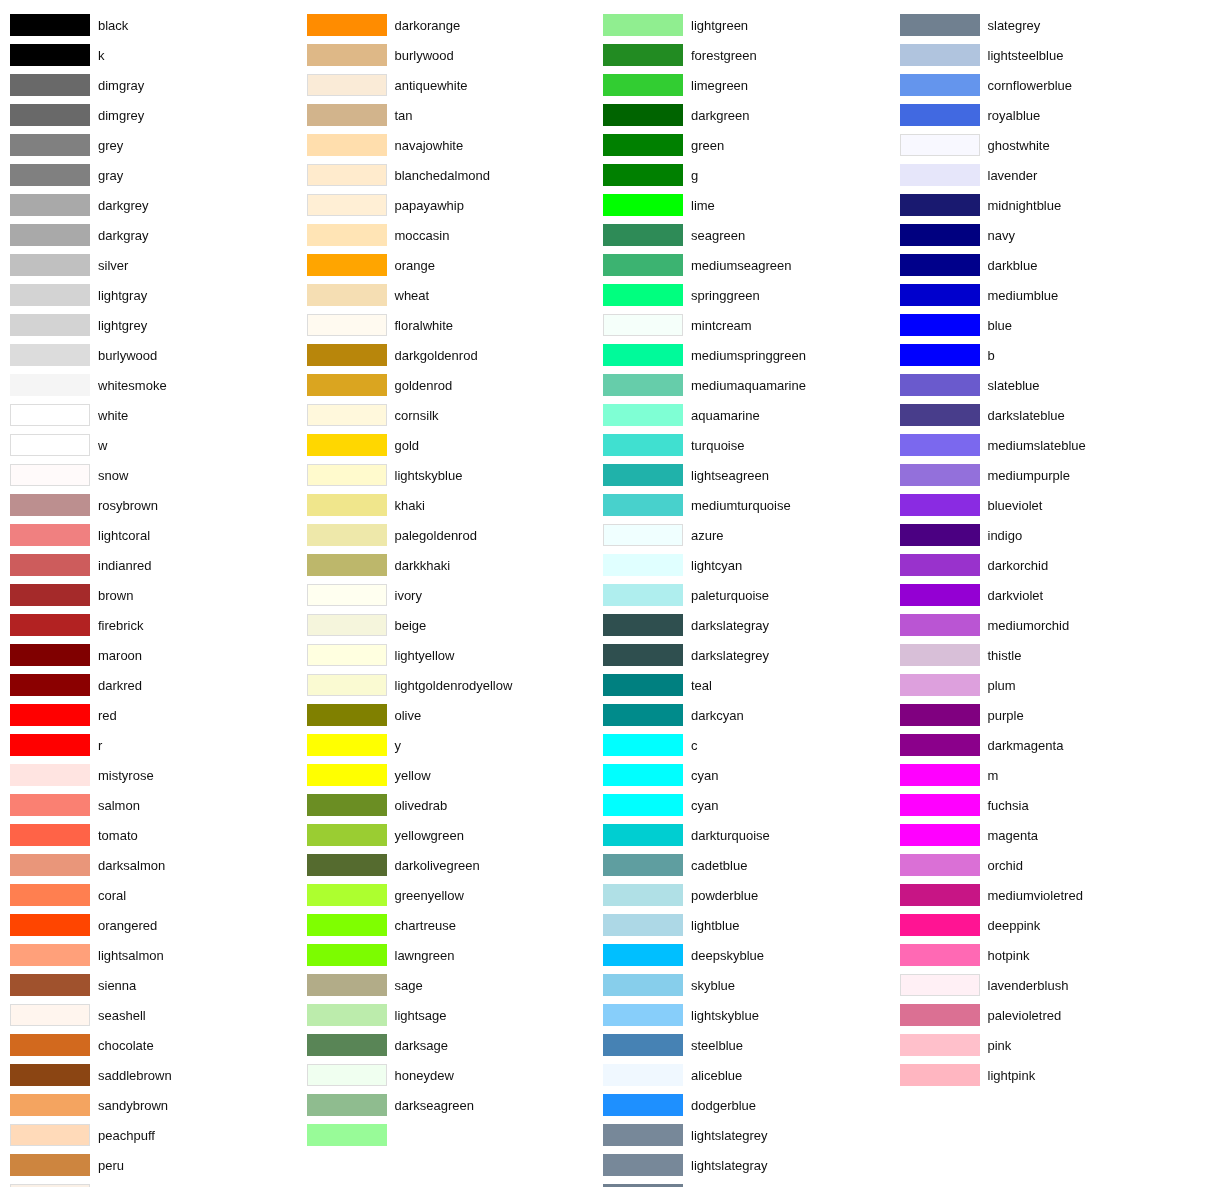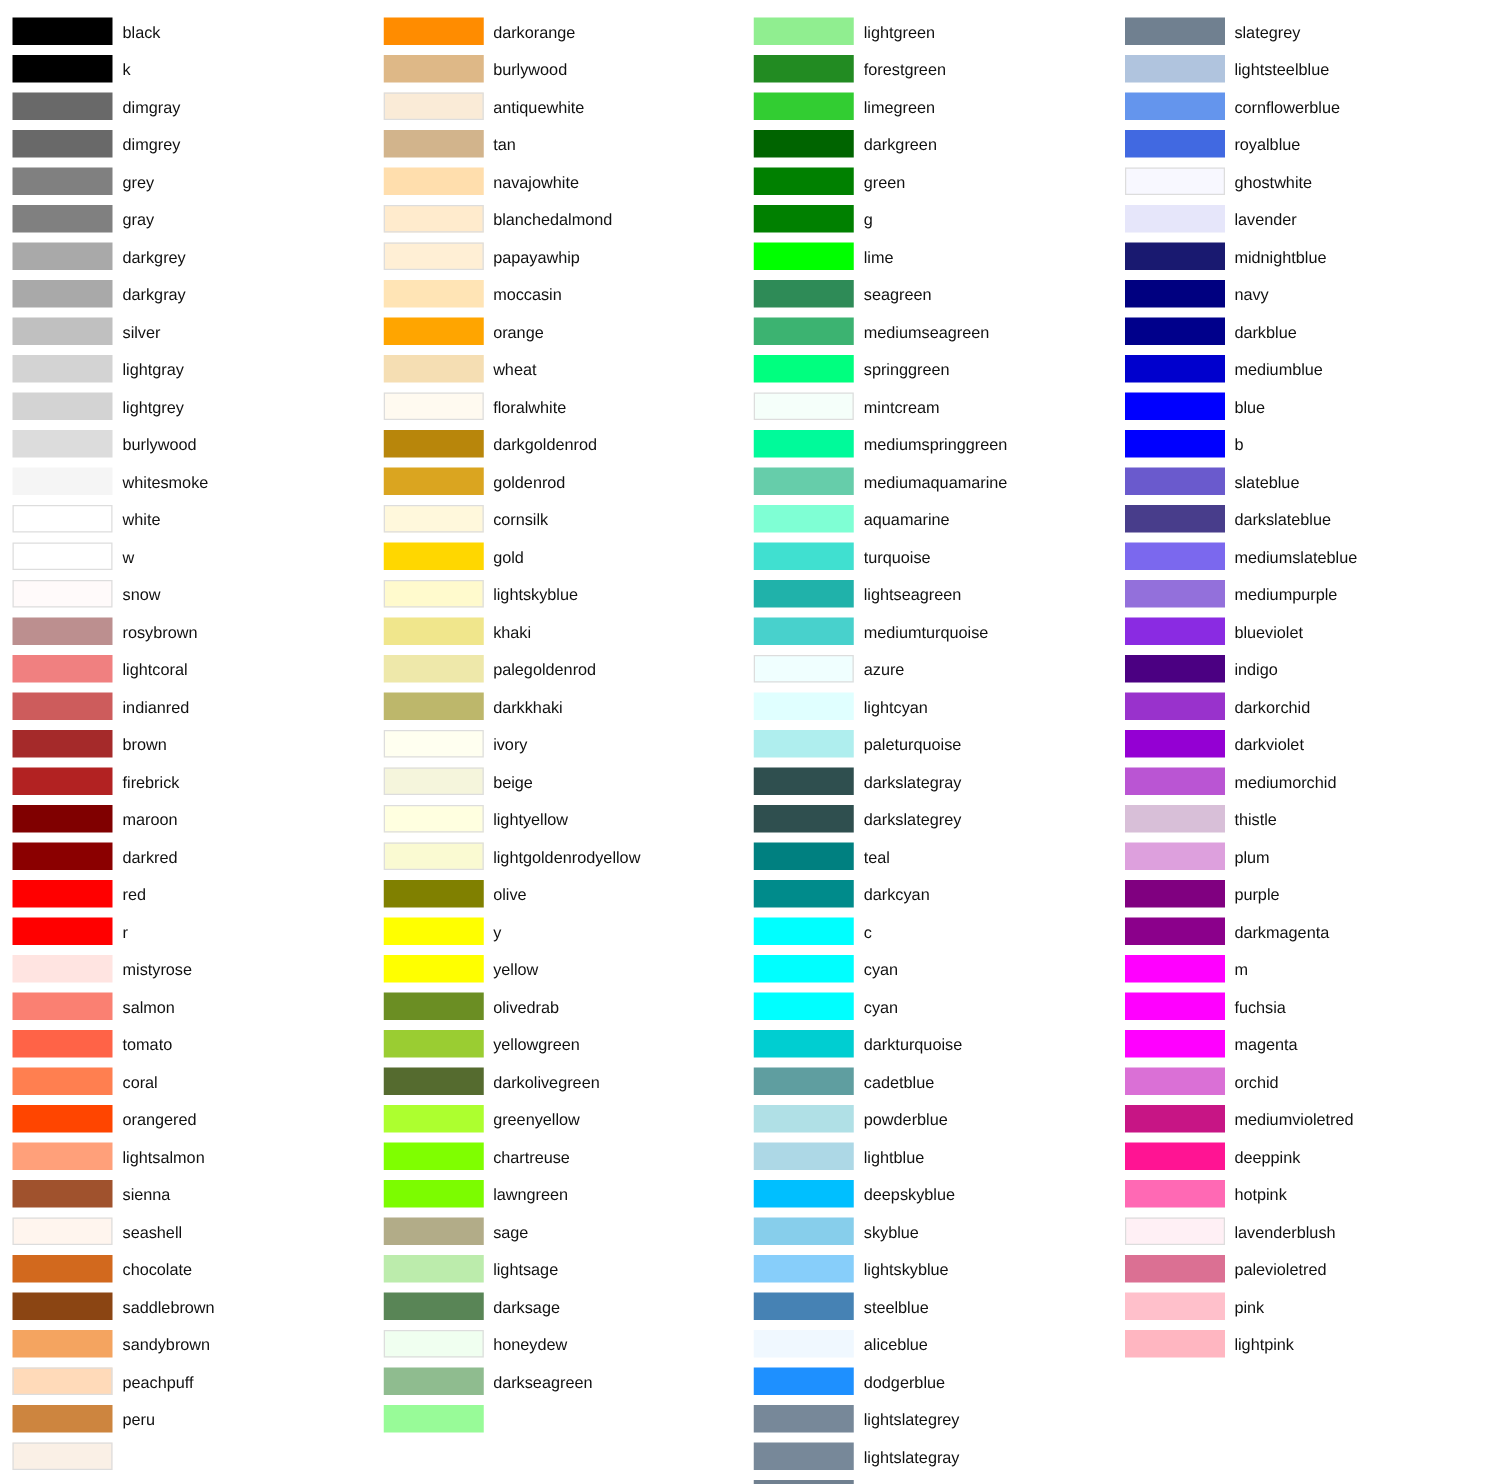--- a/index.html
+++ b/index.html
@@ -151,20 +151,24 @@
       </div>
       <div class="color-item">
         <div class="color-swatch" style="background-color: rgb(250, 128, 114);"></div>
         <span class="color-name">salmon</span>
       </div>
       <div class="color-item">
         <div class="color-swatch" style="background-color: rgb(255, 99, 71);"></div>
         <span class="color-name">tomato</span>
       </div>
       <div class="color-item">
+        <div class="color-swatch" style="background-color: rgb(233, 150, 122);"></div>
+        <span class="color-name">darksalmon</span>
+      </div>
+      <div class="color-item">
         <div class="color-swatch" style="background-color: rgb(255, 127, 80);"></div>
         <span class="color-name">coral</span>
       </div>
       <div class="color-item">
         <div class="color-swatch" style="background-color: rgb(255, 69, 0);"></div>
         <span class="color-name">orangered</span>
       </div>
       <div class="color-item">
         <div class="color-swatch" style="background-color: rgb(255, 160, 122);"></div>
         <span class="color-name">lightsalmon</span>

